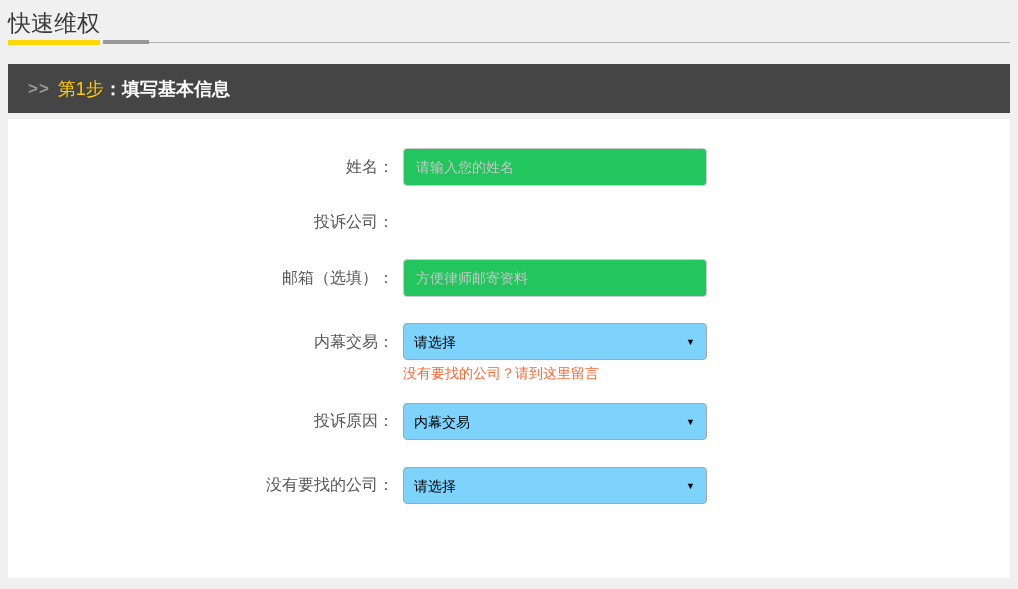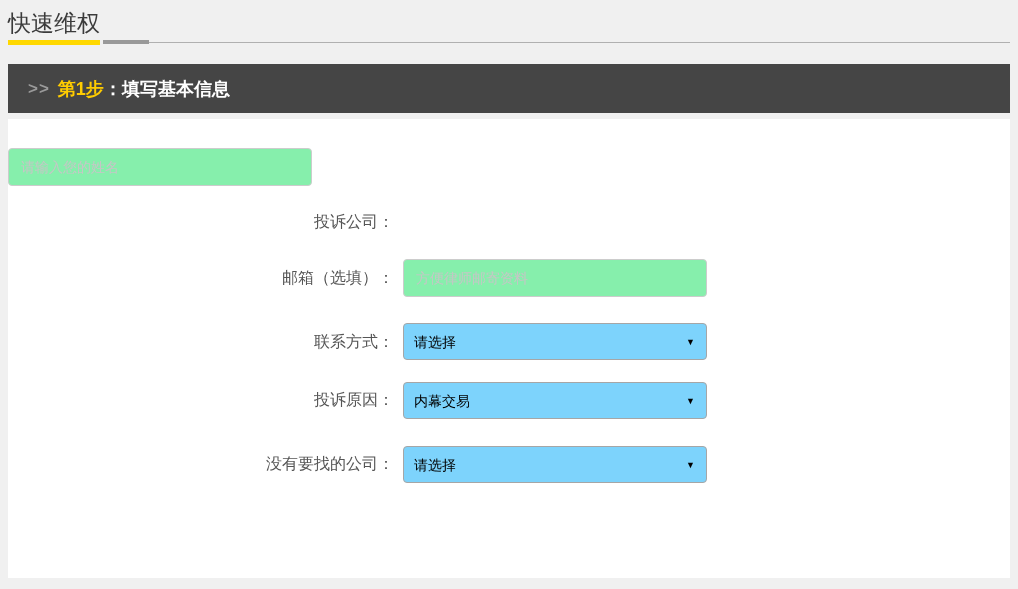--- a/index.html
+++ b/index.html
@@ -45,21 +45,21 @@
   .step-bar .chevrons {
     color: #9a9a9a;
     font-size: 17px;
     font-weight: bold;
     letter-spacing: 1px;
     margin-right: 8px;
   }
   .step-bar .step-label {
     color: #ffcc00;
     font-size: 18px;
-    font-weight: bold;
+    font-weight: normal;
   }
   .step-bar .step-rest {
     color: #ffffff;
     font-size: 18px;
     font-weight: bold;
     font-family: Liberation Serif, serif;
   }
 
   
   .panel {
@@ -88,21 +88,21 @@
   .text-input {
     width: 304px;
     height: 38px;
     border: 1px solid #ccc;
     border-radius: 4px;
     padding: 0 12px;
     font-size: 14px;
     color: #333;
     font-family: inherit;
     outline: none;
-    background: #86efac;
+    background: #22c55e;
   }
   .text-input::placeholder { color: #c6c6c6; opacity: 1; }
 
   .select-wrap { position: relative; width: 304px; }
   .form-select {
     width: 304px;
     height: 37px;
     border: 1px solid #a6a6a6;
     border-radius: 4px;
     padding: 0 26px 0 10px;
@@ -149,41 +149,43 @@
 
   <div class="step-bar">
     <span class="chevrons">&gt;&gt;</span>
     <span class="step-label">第1步</span>
     <span class="step-rest">：填写基本信息</span>
   </div>
 
   <div class="panel">
 
     <div class="form-row">
+      <label class="form-label">姓名：</label>
       <input class="text-input" type="text" placeholder="请输入您的姓名" style="">
     </div>
 
     <div class="form-row">
       <label class="form-label">投诉公司：</label>
     </div>
 
     <div class="form-row">
       <label class="form-label">邮箱（选填）：</label>
       <input class="text-input" type="text" placeholder="方便律师邮寄资料" style="">
     </div>
 
     <div class="form-row row-top" style="margin-bottom:22px;">
-      <label class="form-label">联系方式：</label>
+      <label class="form-label">内幕交易：</label>
       <div class="control-col">
         <div class="select-wrap">
           <select class="form-select">
             <option>请选择</option>
           </select>
           <span class="select-arrow">▼</span>
         </div>
+        <a class="helper-link" href="#">没有要找的公司？请到这里留言</a>
       </div>
     </div>
 
     <div class="form-row" style="margin-bottom:27px;">
       <label class="form-label">投诉原因：</label>
       <div class="select-wrap">
         <select class="form-select">
           <option>内幕交易</option>
         </select>
         <span class="select-arrow">▼</span>

